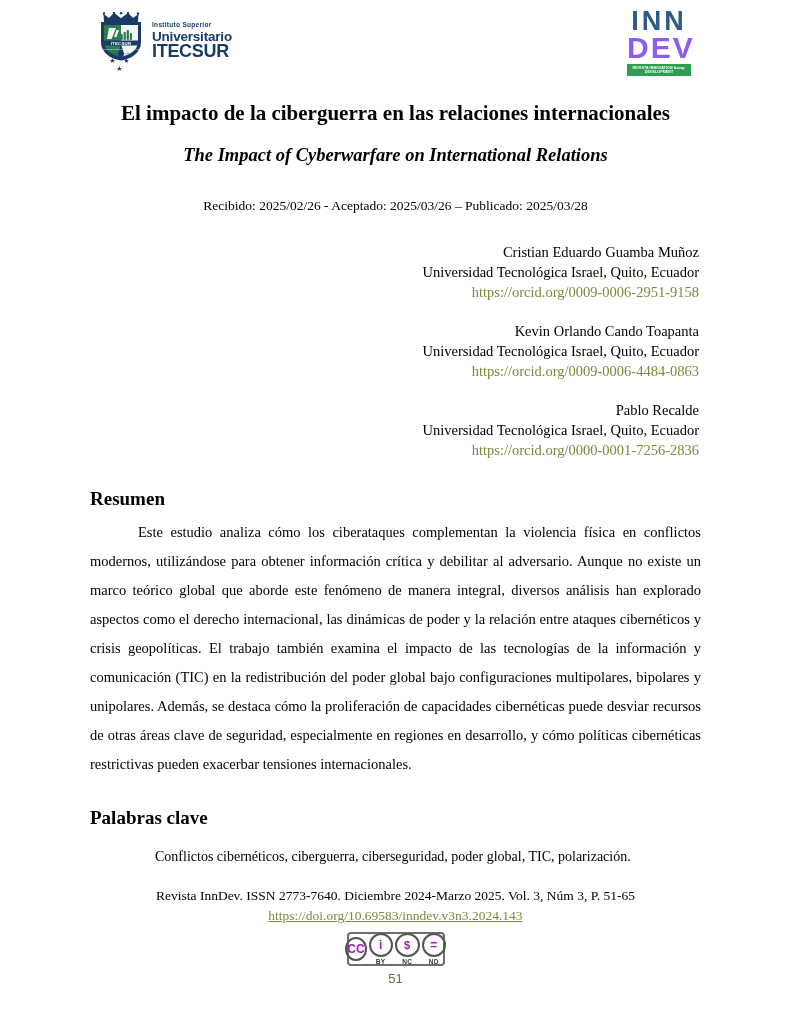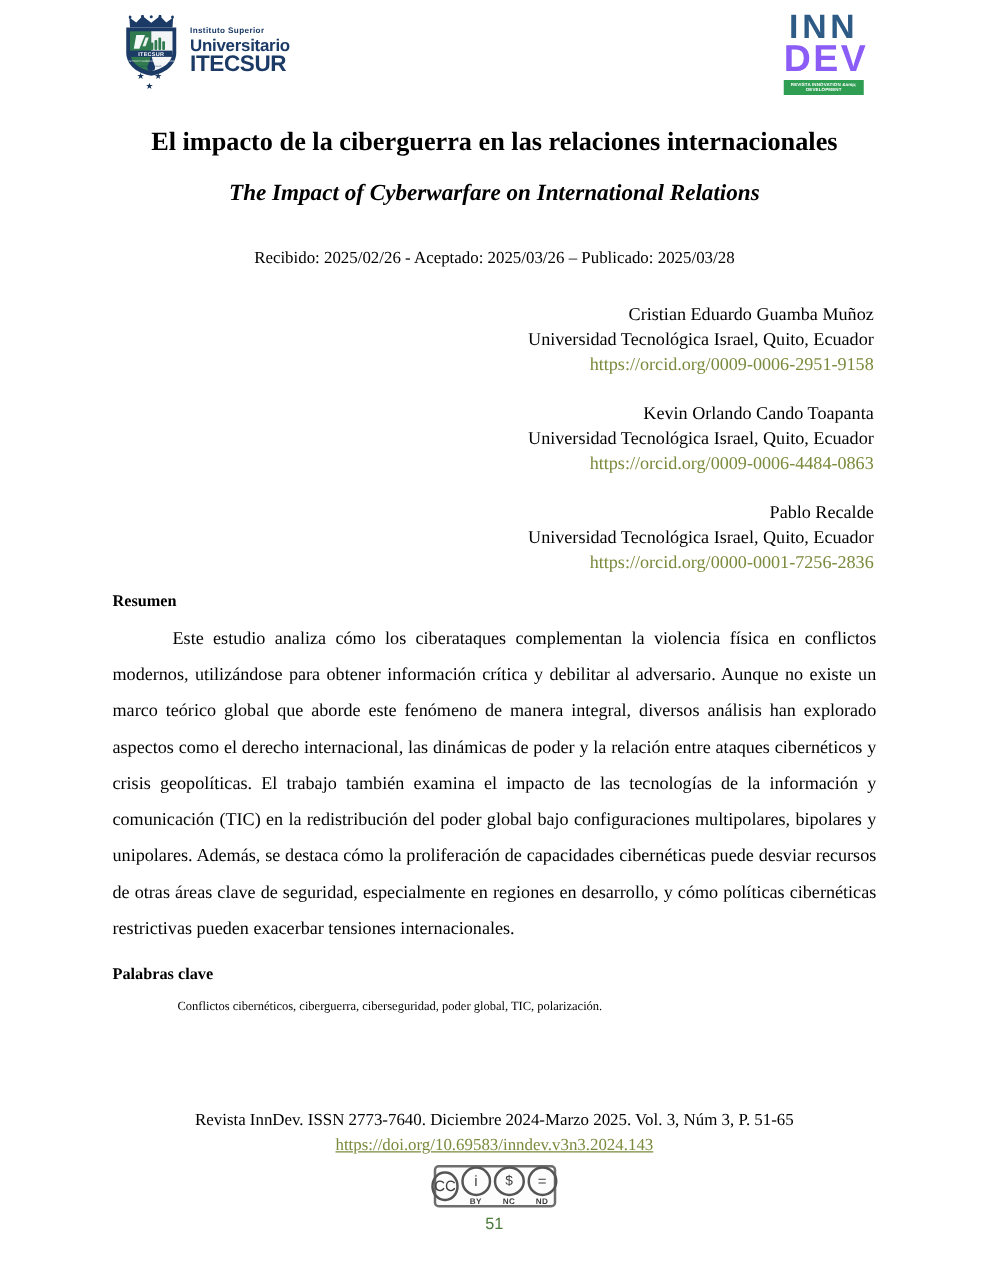--- a/index.html
+++ b/index.html
@@ -172,37 +172,37 @@
   .author-block:last-child { margin-bottom: 0; }
   .author-name { display: block; }
   .author-aff { display: block; }
   .orcid {
     display: block;
     color: #7a8a3c;
   }
 
   
   .sec-heading {
-    font-size: 13px;
-    font-weight: 700;
-    margin-top: 13px;
+    font-size: 19px;
+    font-weight: 700;
+    margin-top: 28px;
     margin-bottom: 8px;
   }
   .abstract {
     font-size: 14.5px;
     line-height: 29px;
     text-align: justify;
     text-indent: 48px;
     margin: 0;
   }
   .keywords {
-    font-size: 10px;
+    font-size: 14px;
     line-height: 22px;
     text-indent: 48px;
-    margin: 4px;
+    margin: 17px;
   }
 
   
   .footer {
     position: absolute;
     left: 0;
     right: 0;
     bottom: 38px;
     text-align: center;
   }
@@ -232,22 +232,22 @@
   .cc-circle {
     width: 24px;
     height: 24px;
     border-radius: 50%;
     border: 2.2px solid #555;
     display: flex;
     align-items: center;
     justify-content: center;
     font-family: "Liberation Sans", sans-serif;
     font-size: 12px;
-    font-weight: 400;
-    color: #404040;
+    font-weight: 700;
+    color: #a21caf;
     position: relative;
   }
   .cc-circle.wide {
     width: 25px;
     font-size: 11px;
   }
   .cc-lic {
     display: flex;
     flex-direction: column;
     align-items: center;

